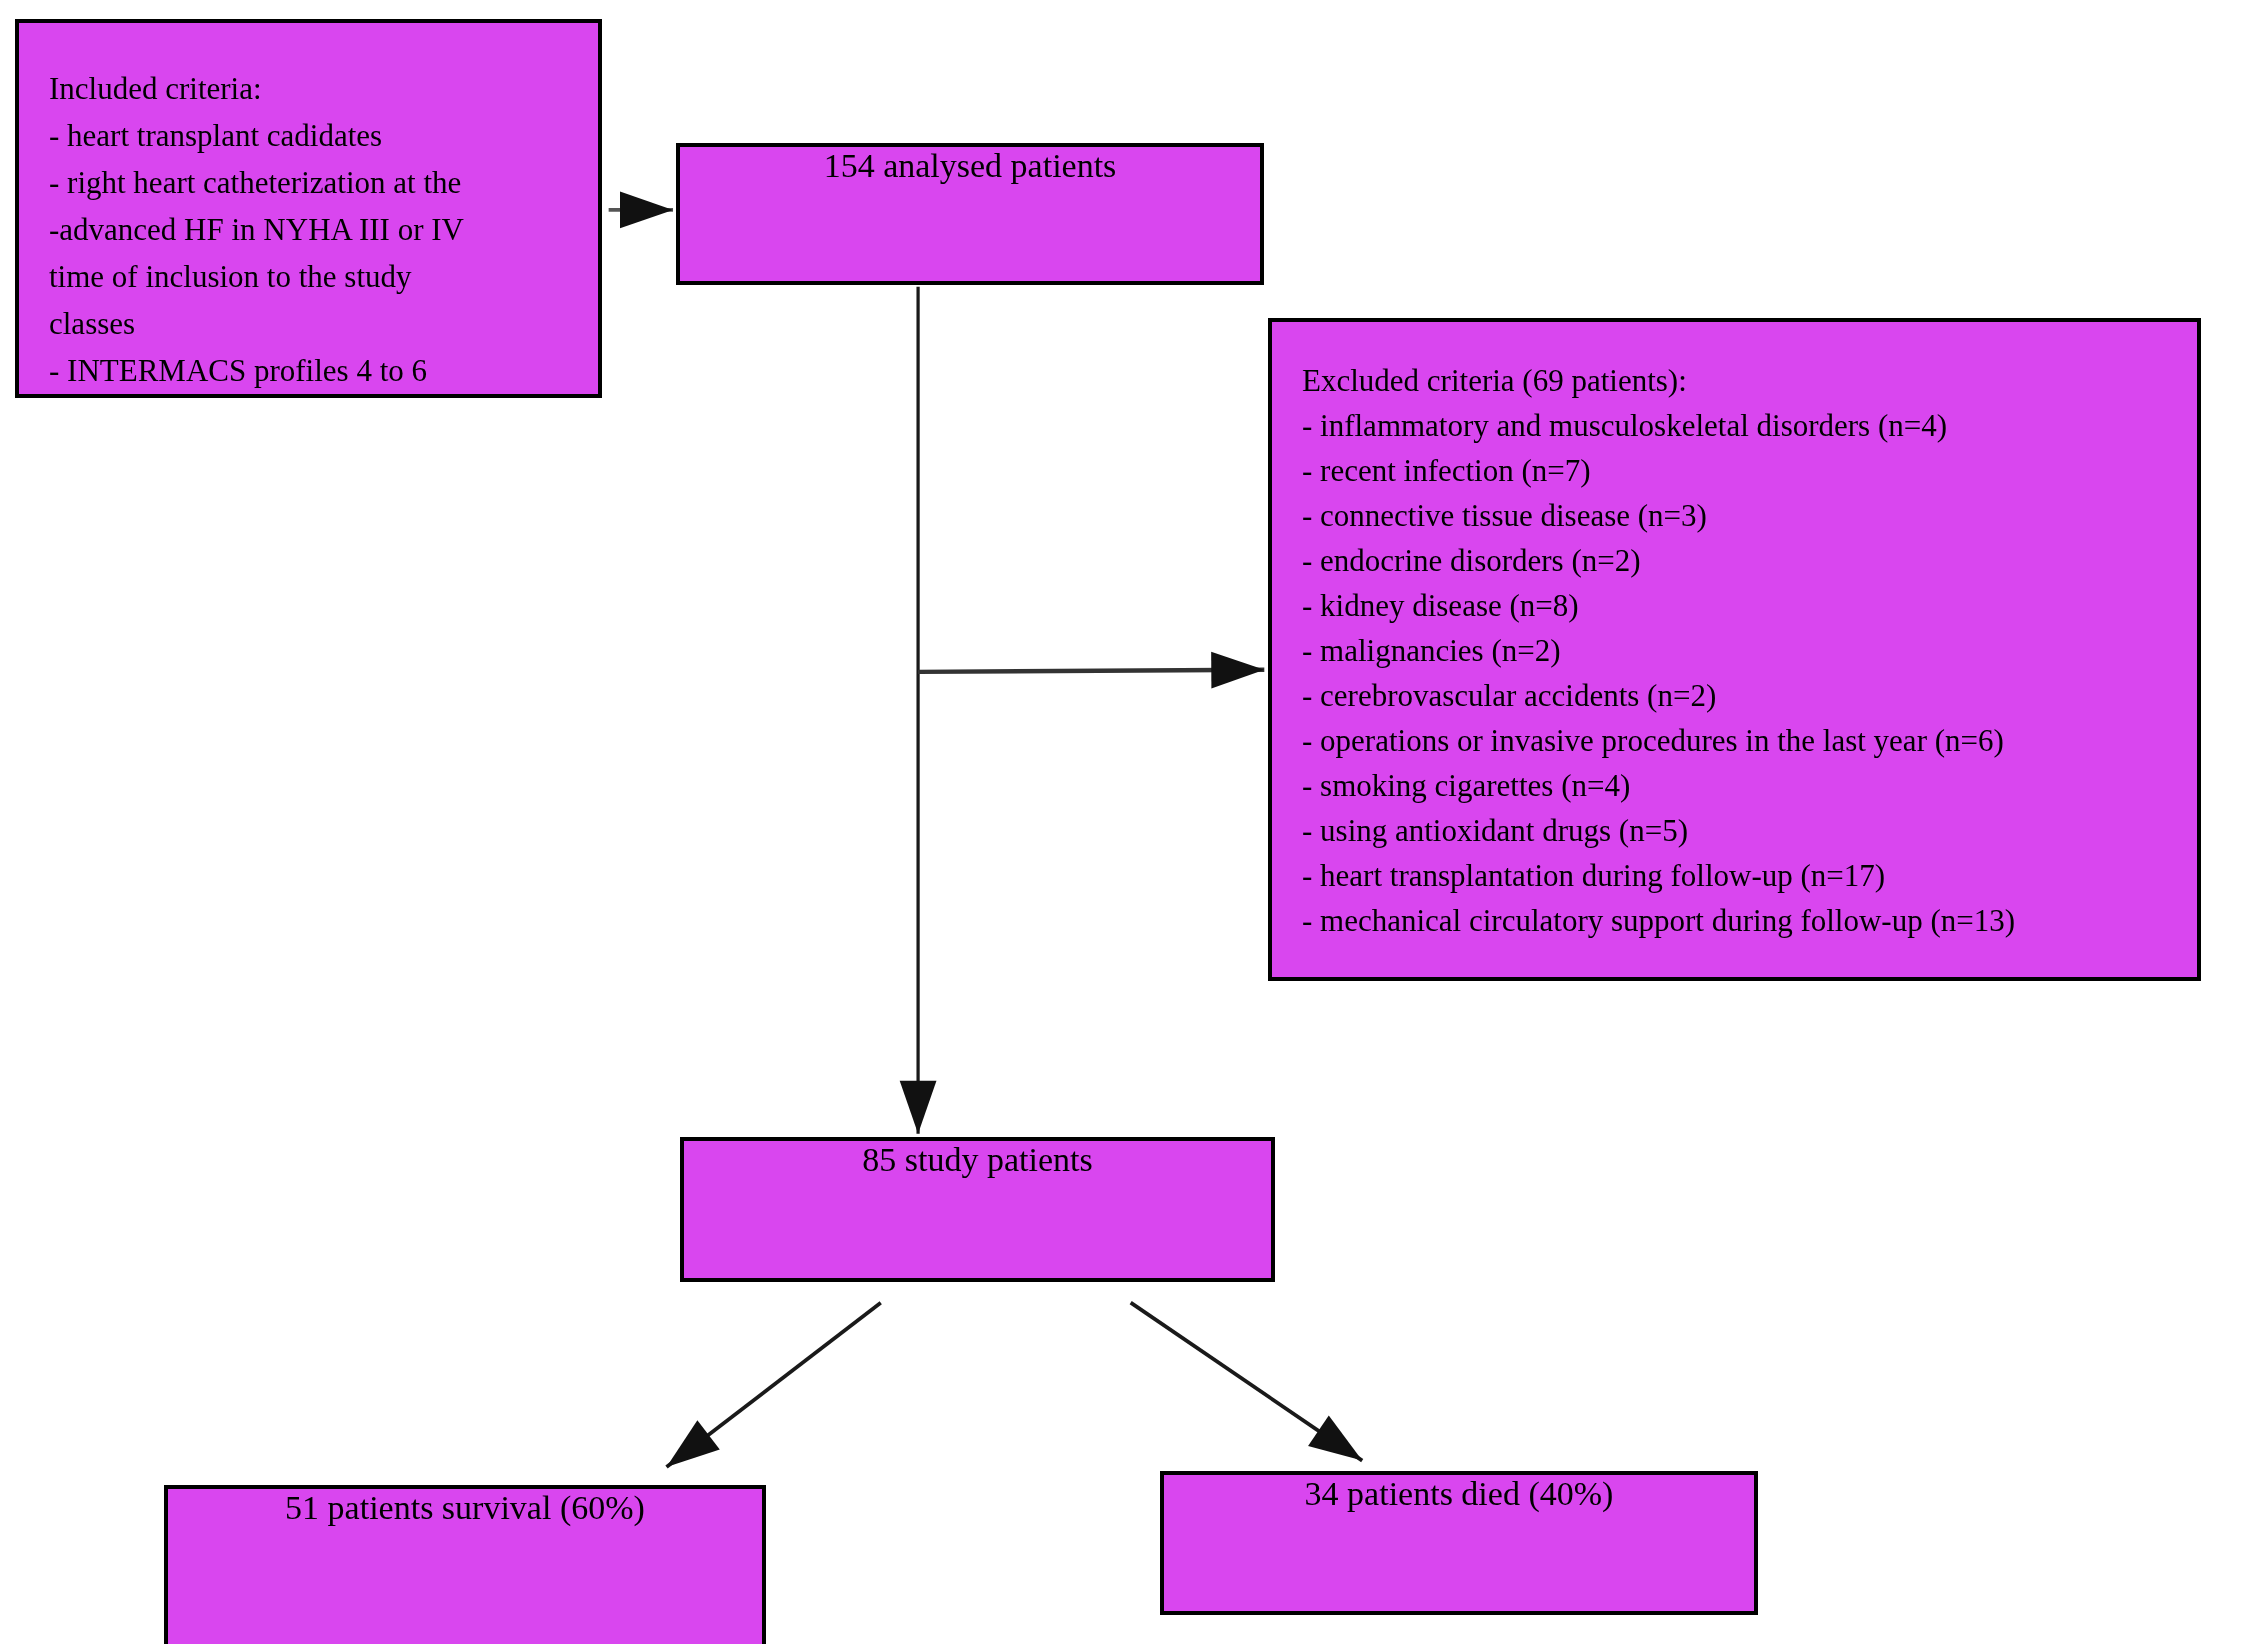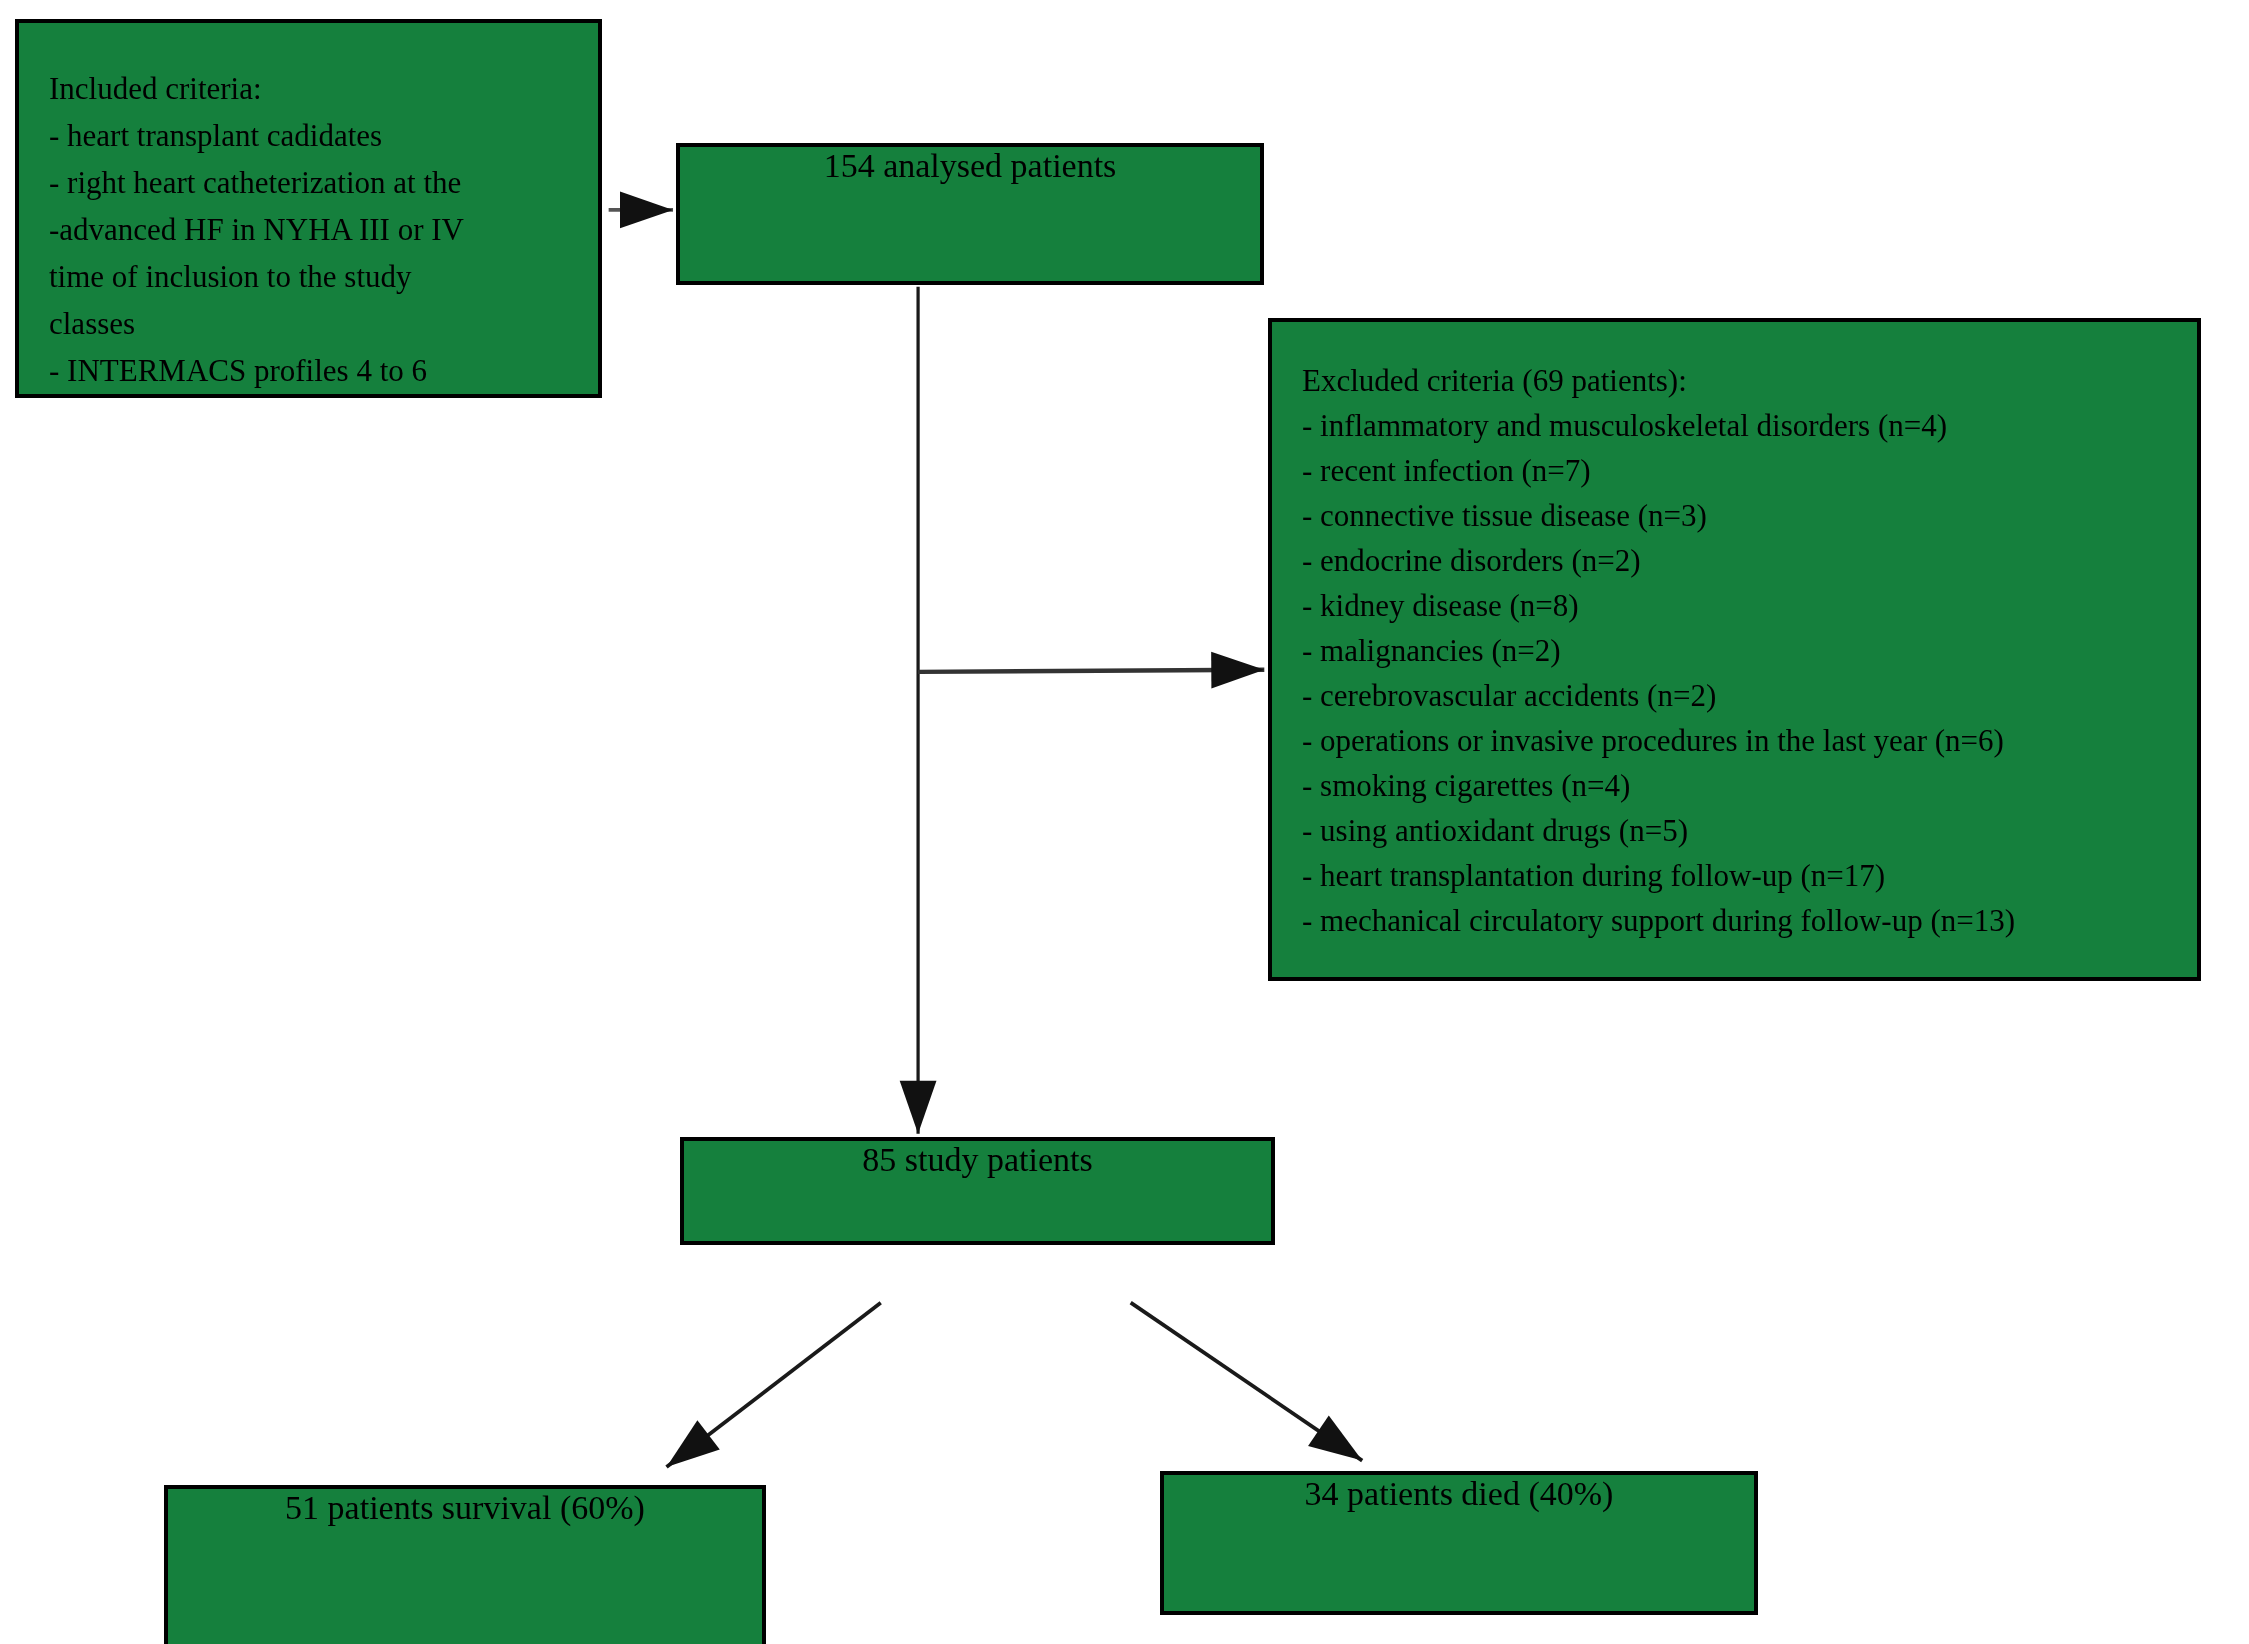--- a/index.html
+++ b/index.html
@@ -20,21 +20,21 @@
     position: absolute;
     left: 0;
     top: 0;
     width: 2250px;
     height: 1644px;
   }
   .box {
     position: absolute;
     box-sizing: border-box;
     border: 4.9px solid #000000;
-    background: #15803d;
+    background: #d946ef;
   }
   .label-box {
     display: flex;
     align-items: flex-start;
     justify-content: center;
     font-size: 34px;
     text-align: center;
   }
   .list-box .line {
     white-space: nowrap;
@@ -47,21 +47,21 @@
   #included-box .line { line-height: 47px; }
   #analysed-box {
     left: 676px; top: 143px; width: 588px; height: 142px;
   }
   #excluded-box {
     left: 1268px; top: 318px; width: 933px; height: 663px;
     padding: 36px 10.8px 0 30px;
   }
   #excluded-box .line { line-height: 45px; }
   #study-box {
-    left: 680px; top: 1137px; width: 595px; height: 108px;
+    left: 680px; top: 1137px; width: 595px; height: 145px;
   }
   #survival-box {
     left: 164px; top: 1485px; width: 602px; height: 190px;
   }
   #died-box {
     left: 1160px; top: 1471px; width: 598px; height: 144px;
   }
 </style>
 </head>
 <body>

